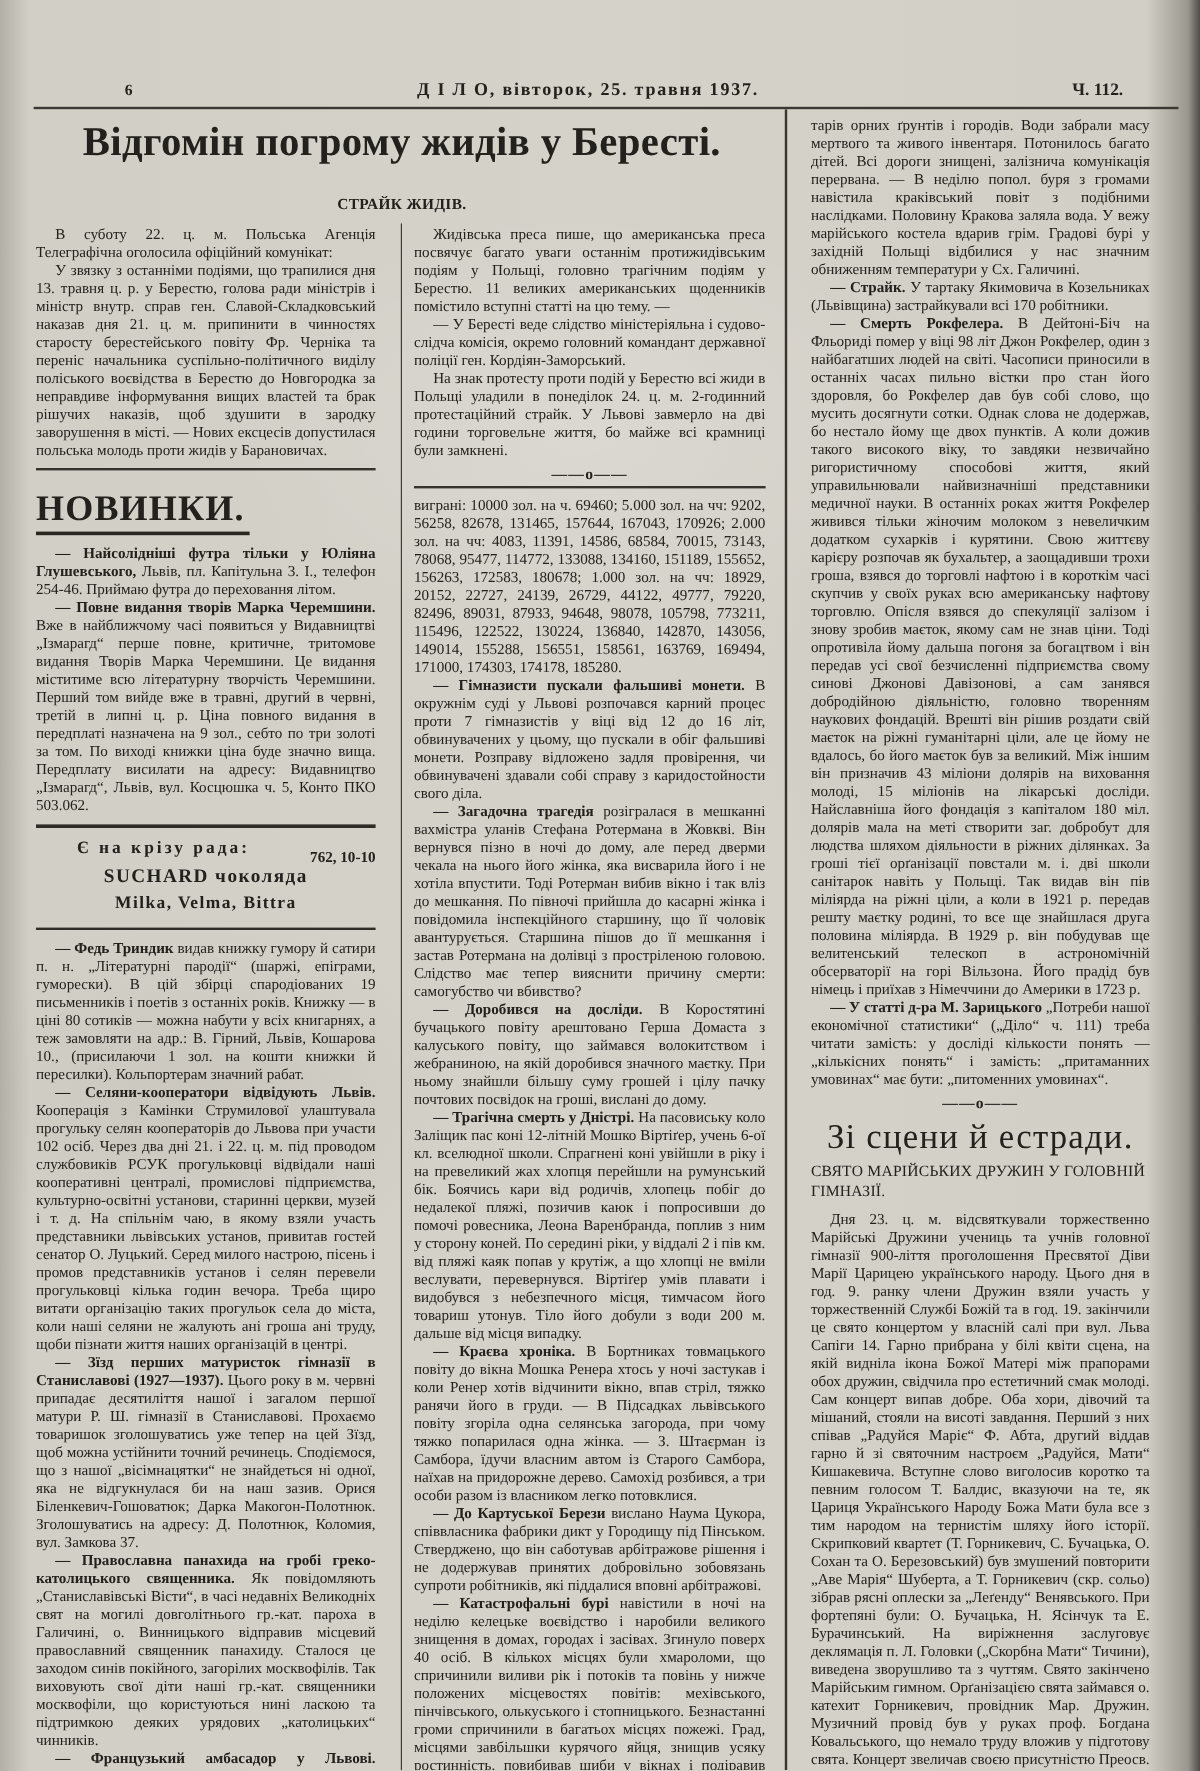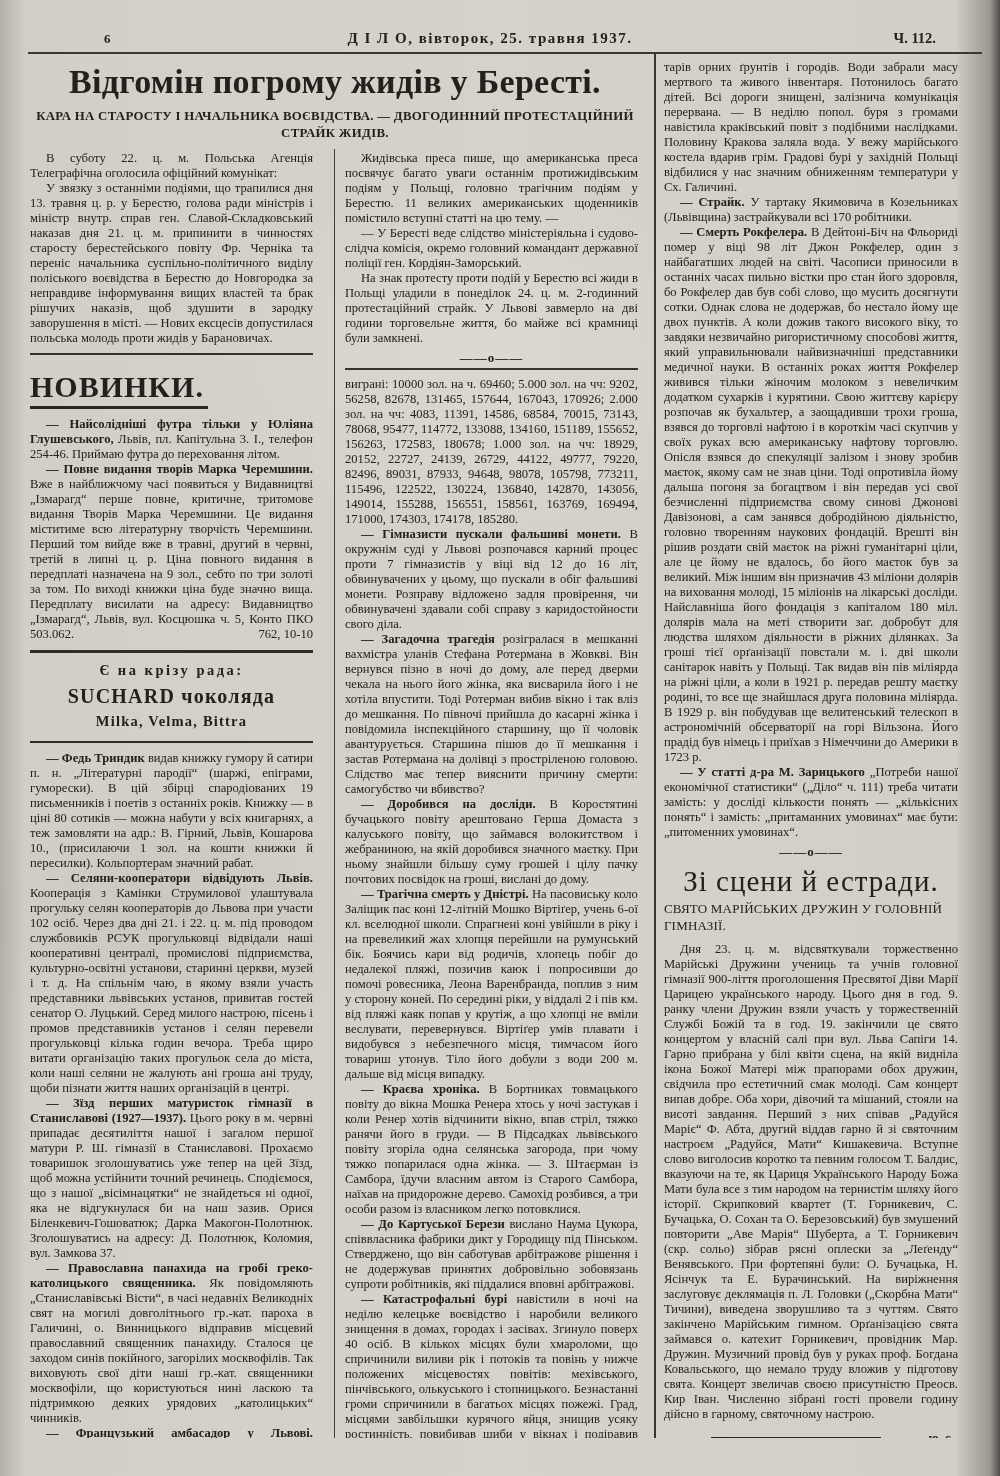--- a/index.html
+++ b/index.html
@@ -19,57 +19,57 @@
       #d0cdc5;
     padding:30px 18px 0 28px;
   }
   .masthead-row {
     display:flex; align-items:baseline;
     font-weight:bold;
     border-bottom:2px solid #3a3832;
     padding:0 10px 5px 0;
   }
   .pgnum { width:130px; padding-left:76px; font-size:13px; }
-  .masthead { flex:1; text-align:center; font-size:15px; letter-spacing:1.5px; }
+  .masthead { flex:1; text-align:center; font-size:15px; letter-spacing:1.5px;margin-top:37px; }
   .issue { width:150px; text-align:right; font-size:14.5px; padding-right:36px; }
 
   .content { display:flex; height:1384px; overflow:hidden;gap:12px; }
   .left-region { width:622px; display:flex; flex-direction:column; overflow:hidden; }
 
   .article-head { text-align:center; padding:10px 4px 2px; }
   .headline { font-size:34px; font-weight:bold; line-height:1.05; letter-spacing:.3px; }
   .subhead { margin-top:8px; font-weight:bold; font-size:12.8px; line-height:1.35; letter-spacing:.3px; }
 
   .two-cols { display:flex; flex:1; overflow:hidden; margin-top:5px; }
   .col { overflow:hidden; }
   .col1 { width:311px; padding:2px 21px 0 2px; border-right:1.5px solid #3f3d37; }
   .col2 { width:311px; padding:2px 4px 0 10px; }
-  .col3 { width:332px; border-left:2px solid #38362f; padding:6px 24px 0 8px; overflow:hidden; }
+  .col3 { width:332px; border-left:2px solid #38362f; padding:6px 24px 0 20px; overflow:hidden; }
 
   .bp { font-size:12.6px; line-height:15px; text-align:justify; text-indent:16px; }
   .cont { text-indent:0; }
   .it b { font-weight:bold; }
   .divider { text-align:center; font-weight:bold; font-size:13px; letter-spacing:1px; line-height:1; padding:5px 0 4px; }
   .lead-col2-block { border-bottom:2px solid #36342e; margin-bottom:7px; }
 
   .novynky { border-top:2.5px solid #34322c; margin-top:7px; padding-top:5px; }
   .nov-title {
     font-size:30px; font-weight:bold; letter-spacing:1px; line-height:1;
     border-bottom:3.5px solid #29271f; width:fit-content;
     padding:0 4px 4px 0; margin:12px 0 8px;
   }
   .adbox {
     border-top:3px solid #2e2c26; border-bottom:2px solid #2e2c26;
     text-align:center; font-weight:bold;
     margin:8px 0; padding:9px 0 11px;
   }
   .ad1 { font-size:14.5px; letter-spacing:2.5px; }
-  .ad2 { font-size:20px; letter-spacing:1.2px; margin-top:6px; }
+  .ad2 { font-size:16px; letter-spacing:1.2px; margin-top:6px; }
   .ad3 { font-size:14.5px; letter-spacing:1.2px; margin-top:5px; }
-  .tag { float:right; font-weight:normal; }
+  .tag { float:right; font-weight:bold;margin-top:43px; }
 
   .stage-sec { margin-top:2px; }
   .stage-title { font-size:29px; font-weight:normal; letter-spacing:1px; text-align:center; line-height:1.05; margin:4px 0 5px; }
   .stage-sub { font-size:13px; font-weight:normal; text-align:left; line-height:1.3; margin-bottom:7px; letter-spacing:.2px; }
   .endrow { position:relative; height:20px; margin-top:6px; }
   .endrow .rule { position:absolute; left:50%; top:9px; width:170px; margin-left:-100px; border-top:2.5px solid #2b2921; }
   .sig { position:absolute; right:4px; top:2px; font-weight:bold; font-size:13px; }
 </style>
 </head>
 <body>
@@ -81,21 +81,21 @@
     <span class="masthead">Д І Л О,  вівторок, 25. травня 1937.</span>
     <span class="issue">Ч. 112.</span>
   </div>
 
   <div class="content">
 
     <div class="left-region">
       <div class="article-head">
         <div class="headline">Відгомін погрому жидів у Бересті.</div>
         <div class="subhead">
-          <span>КАРА НА СТАРОСТУ І НАЧАЛЬНИКА ВОЄВІДСТВА. — ДВОГОДИННИЙ ПРОТЕСТАЦІЙНИЙ</span><br>
+          <br>
           <span>СТРАЙК ЖИДІВ.</span>
         </div>
       </div>
 
       <div class="two-cols">
 
         <div class="col col1">
           <p class="bp">В суботу 22. ц. м. Польська Агенція Телеграфічна оголосила офіційний комунікат:</p>
           <p class="bp">У звязку з останніми подіями, що трапилися дня 13. травня ц. р. у Берестю, голова ради міністрів і міністр внутр. справ ген. Славой-Складковський наказав дня 21. ц. м. припинити в чинностях старосту берестейського повіту Фр. Черніка та переніс начальника суспільно-політичного виділу поліського воєвідства в Берестю до Новгородка за неправдиве інформування вищих властей та брак рішучих наказів, щоб здушити в зародку заворушення в місті. — Нових ексцесів допустилася польська молодь проти жидів у Барановичах.</p>
 

